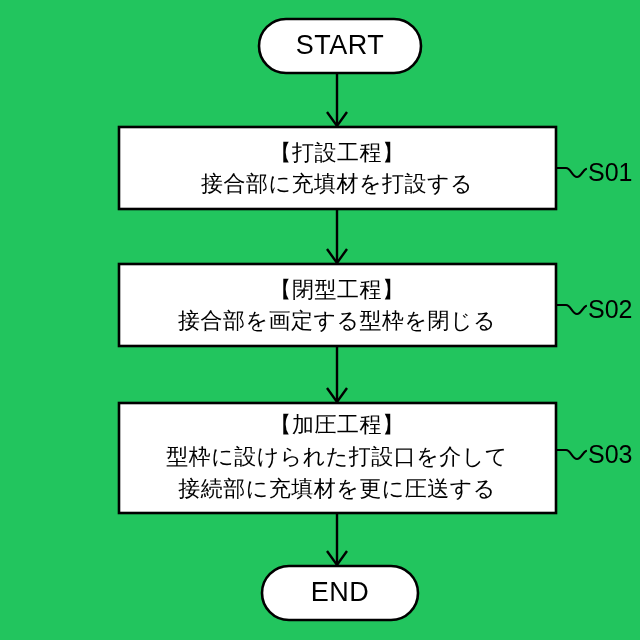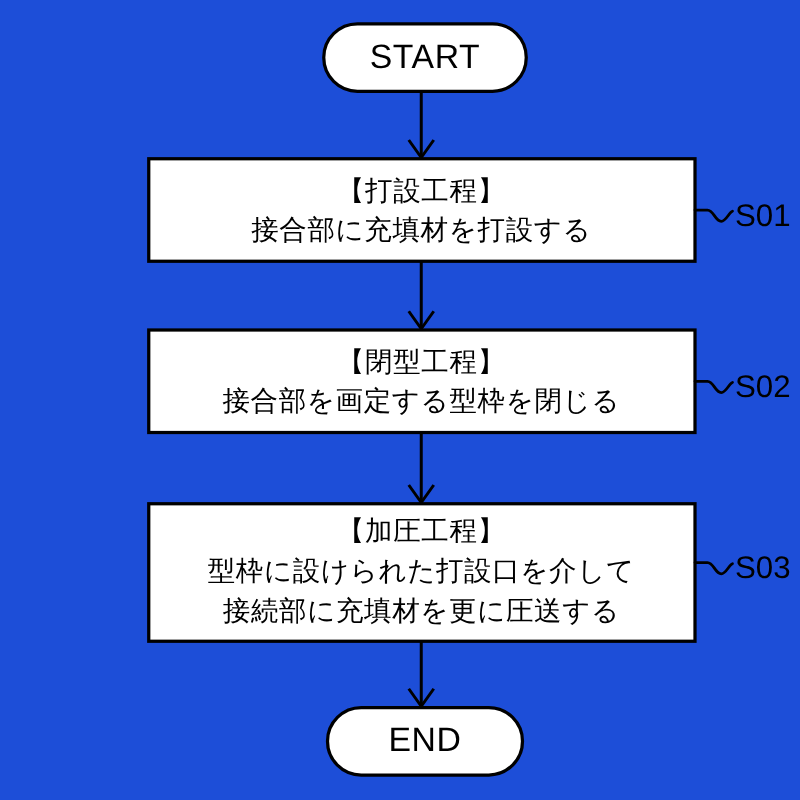--- a/index.html
+++ b/index.html
@@ -8,21 +8,21 @@
     background: #ffffff;
   }
   body {
     font-family: "DejaVu Sans", "Liberation Sans", sans-serif;
     color: #000000;
   }
   #flowchart-page {
     position: relative;
     width: 640px;
     height: 640px;
-    background: #1d4ed8;
+    background: #22c55e;
     overflow: hidden;
   }
   .fc-svg {
     position: absolute;
     left: 0;
     top: 0;
     width: 640px;
     height: 640px;
   }
   

